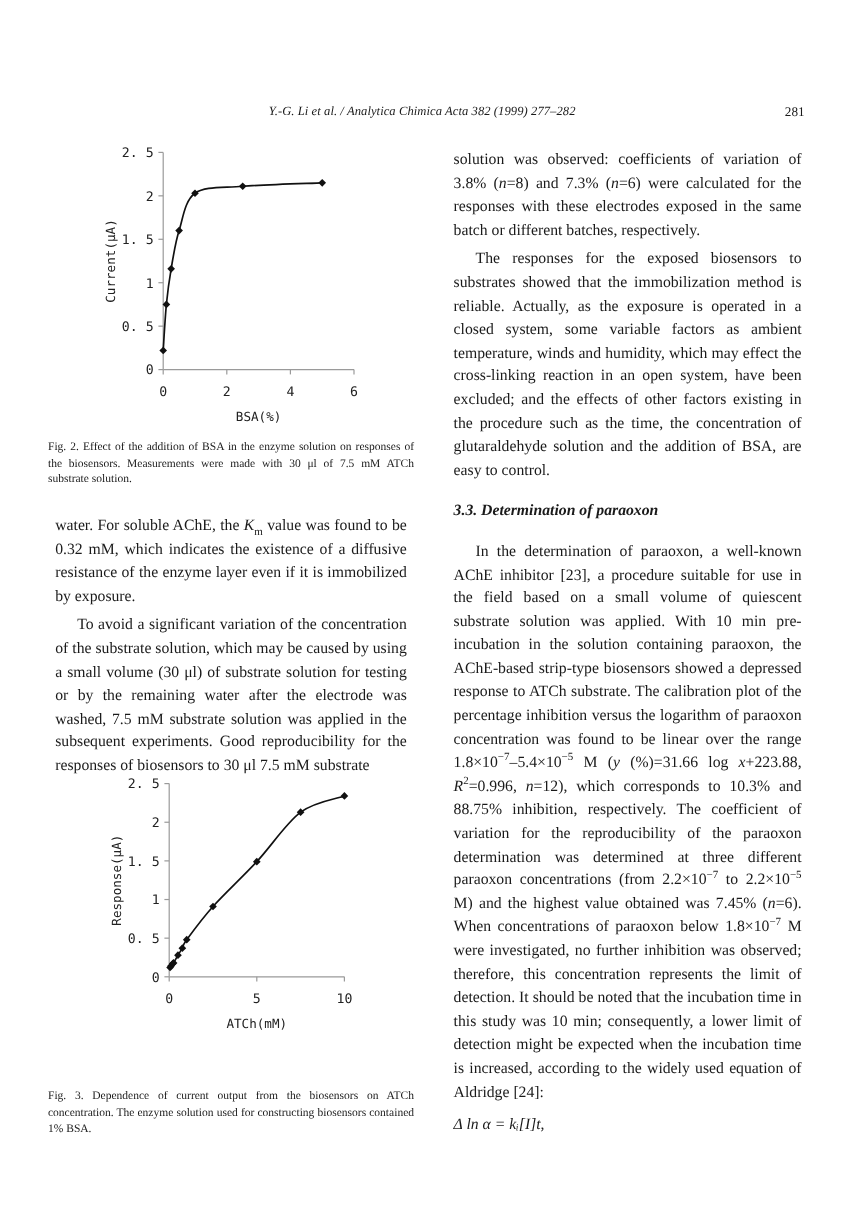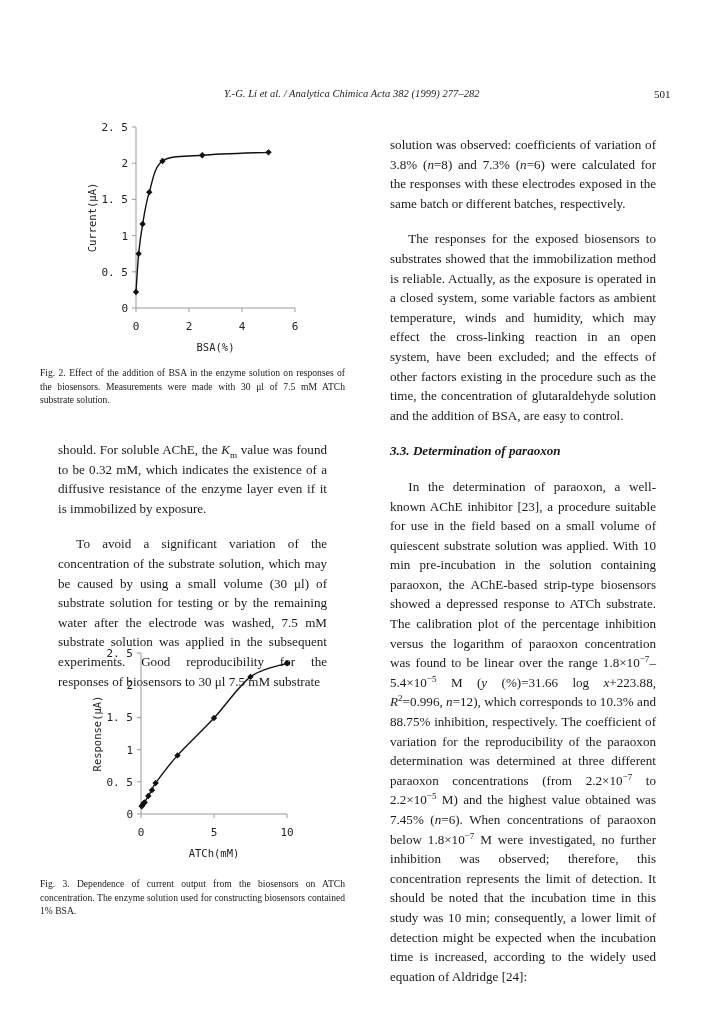--- a/index.html
+++ b/index.html
@@ -2,38 +2,38 @@
 <html><head>
 <meta charset="utf-8">
 <style>
   html, body { margin: 0; padding: 0; background: #ffffff; }
   body { width: 717px; height: 1024px; position: relative; overflow: hidden; color: #1a1a1a;
          font-family: "Liberation Serif", "DejaVu Serif", serif; }
   .header { position: absolute; top: 88px; left: 0; width: 717px; height: 16px; }
   .header .running { position: absolute; left: 224px; top: 0; font-style: italic; font-size: 10.5px; letter-spacing: 0.05px; }
   .header .pagenum { position: absolute; left: 654px; top: 0; font-size: 11px; }
   .col { position: absolute; font-size: 13.1px; line-height: 19.6px; text-align: justify; }
-  .col p { margin: 16px; }
+  .col p { margin: 4px; }
   .col p.indent { text-indent: 1.4em; }
   .left-col { left: 42px; width: 301px; }
   .right-col { left: 374px; width: 298px; }
   .caption { position: absolute; left: 40px; width: 305px; font-size: 9.6px; line-height: 13.6px; text-align: justify; }
   .section-title { font-style: italic; font-size: 13.1px; font-weight: bold; }
   .chart { position: absolute; }
   .chart svg text { font-family: "DejaVu Sans Mono", "Liberation Mono", monospace; fill: #222; }
   .eq { font-style: normal; }
   i { font-style: italic; }
   sup, sub { font-size: 0.7em; line-height: 0; }
 </style>
 </head>
 <body>
 
 <div class="header">
   <span class="running">Y.-G. Li et al. / Analytica Chimica Acta 382 (1999) 277–282</span>
-  <span class="pagenum">501</span>
+  <span class="pagenum">281</span>
 </div>
 
 <div class="chart" style="left:70px; top:110px; width:250px; height:250px;">
   <svg id="fig2-svg" width="250" height="250" viewBox="0 0 250 250">
       <line x1="66" y1="17" x2="66" y2="198" stroke="#9a9a9a" stroke-width="1"></line>
       <line x1="66" y1="198" x2="225" y2="198" stroke="#9a9a9a" stroke-width="1"></line>
       <line x1="62" y1="198" x2="66" y2="198" stroke="#9a9a9a" stroke-width="1"></line>
       <text x="58" y="202" text-anchor="end" font-size="11">0</text>
       <line x1="62" y1="161.8" x2="66" y2="161.8" stroke="#9a9a9a" stroke-width="1"></line>
       <text x="58" y="165.8" text-anchor="end" font-size="11">0. 5</text>
@@ -64,21 +64,21 @@
       <polygon points="132.25,42.036000000000016 135.45,45.23600000000002 132.25,48.43600000000002 129.05,45.23600000000002" fill="#111"></polygon>
       <polygon points="198.5,39.14 201.7,42.34 198.5,45.540000000000006 195.3,42.34" fill="#111"></polygon>
     </svg>
 </div>
 
 <div class="caption" style="top:366px;">
   <span>Fig. 2. Effect of the addition of BSA in the enzyme solution on responses of the biosensors. Measurements were made with 30 μl of 7.5 mM ATCh substrate solution.</span>
 </div>
 
 <div class="col left-col" style="top:424px;">
-  <p><span>should. For soluble AChE, the </span><i>K</i><sub>m</sub><span> value was found to be 0.32 mM, which indicates the existence of a diffusive resistance of the enzyme layer even if it is immobilized by exposure.</span></p>
+  <p><span>water. For soluble AChE, the </span><i>K</i><sub>m</sub><span> value was found to be 0.32 mM, which indicates the existence of a diffusive resistance of the enzyme layer even if it is immobilized by exposure.</span></p>
   <p class="indent">To avoid a significant variation of the concentration of the substrate solution, which may be caused by using a small volume (30 μl) of substrate solution for testing or by the remaining water after the electrode was washed, 7.5 mM substrate solution was applied in the subsequent experiments. Good reproducibility for the responses of biosensors to 30 μl 7.5 mM substrate</p>
 </div>
 
 <div class="chart" style="left:70px; top:635px; width:250px; height:230px;">
   <svg id="fig3-svg" width="250" height="230" viewBox="0 0 250 230">
       <line x1="71" y1="18" x2="71" y2="179" stroke="#9a9a9a" stroke-width="1"></line>
       <line x1="71" y1="179" x2="217" y2="179" stroke="#9a9a9a" stroke-width="1"></line>
       <line x1="67" y1="179" x2="71" y2="179" stroke="#9a9a9a" stroke-width="1"></line>
       <text x="63" y="183" text-anchor="end" font-size="11">0</text>
       <line x1="67" y1="146.8" x2="71" y2="146.8" stroke="#9a9a9a" stroke-width="1"></line>
@@ -107,22 +107,23 @@
       <polygon points="78.3,157.768 81.5,160.968 78.3,164.16799999999998 75.1,160.968" fill="#111"></polygon>
       <polygon points="81.95,151.972 85.15,155.172 81.95,158.37199999999999 78.75,155.172" fill="#111"></polygon>
       <polygon points="85.6,144.888 88.8,148.088 85.6,151.28799999999998 82.39999999999999,148.088" fill="#111"></polygon>
       <polygon points="107.5,117.196 110.7,120.396 107.5,123.596 104.3,120.396" fill="#111"></polygon>
       <polygon points="144,79.84400000000001 147.2,83.04400000000001 144,86.24400000000001 140.8,83.04400000000001" fill="#111"></polygon>
       <polygon points="180.5,38.628 183.7,41.828 180.5,45.028000000000006 177.3,41.828" fill="#111"></polygon>
       <polygon points="217,25.104000000000003 220.2,28.304000000000002 217,31.504 213.8,28.304000000000002" fill="#111"></polygon>
     </svg>
 </div>
 
-<div class="caption" style="top:877px;">
+<div class="caption" style="top:907px;">
   <span>Fig. 3. Dependence of current output from the biosensors on ATCh concentration. The enzyme solution used for constructing biosensors contained 1% BSA.</span>
 </div>
 
 <div class="col right-col" style="top:119px;">
   <p><span>solution was observed: coefficients of variation of 3.8% (</span><i>n</i><span>=8) and 7.3% (</span><i>n</i><span>=6) were calculated for the responses with these electrodes exposed in the same batch or different batches, respectively.</span></p>
   <p class="indent">The responses for the exposed biosensors to substrates showed that the immobilization method is reliable. Actually, as the exposure is operated in a closed system, some variable factors as ambient temperature, winds and humidity, which may effect the cross-linking reaction in an open system, have been excluded; and the effects of other factors existing in the procedure such as the time, the concentration of glutaraldehyde solution and the addition of BSA, are easy to control.</p>
   <p class="section-title" style="margin-top:14px; margin-bottom:14px;">3.3. Determination of paraoxon</p>
   <p class="indent"><span>In the determination of paraoxon, a well-known AChE inhibitor [23], a procedure suitable for use in the field based on a small volume of quiescent substrate solution was applied. With 10 min pre-incubation in the solution containing paraoxon, the AChE-based strip-type biosensors showed a depressed response to ATCh substrate. The calibration plot of the percentage inhibition versus the logarithm of paraoxon concentration was found to be linear over the range 1.8×10</span><sup>−7</sup><span>–5.4×10</span><sup>−5</sup><span> M (</span><i>y</i><span> (%)=31.66 log </span><i>x</i><span>+223.88, </span><i>R</i><sup>2</sup><span>=0.996, </span><i>n</i><span>=12), which corresponds to 10.3% and 88.75% inhibition, respectively. The coefficient of variation for the reproducibility of the paraoxon determination was determined at three different paraoxon concentrations (from 2.2×10</span><sup>−7</sup><span> to 2.2×10</span><sup>−5</sup><span> M) and the highest value obtained was 7.45% (</span><i>n</i><span>=6). When concentrations of paraoxon below 1.8×10</span><sup>−7</sup><span> M were investigated, no further inhibition was observed; therefore, this concentration represents the limit of detection. It should be noted that the incubation time in this study was 10 min; consequently, a lower limit of detection might be expected when the incubation time is increased, according to the widely used equation of Aldridge [24]:</span></p>
+  <p class="eq" style="margin-top:8px; margin-bottom:8px; font-style:italic;">Δ ln α = kᵢ[I]t,</p>
 </div>
 
 </body></html>

